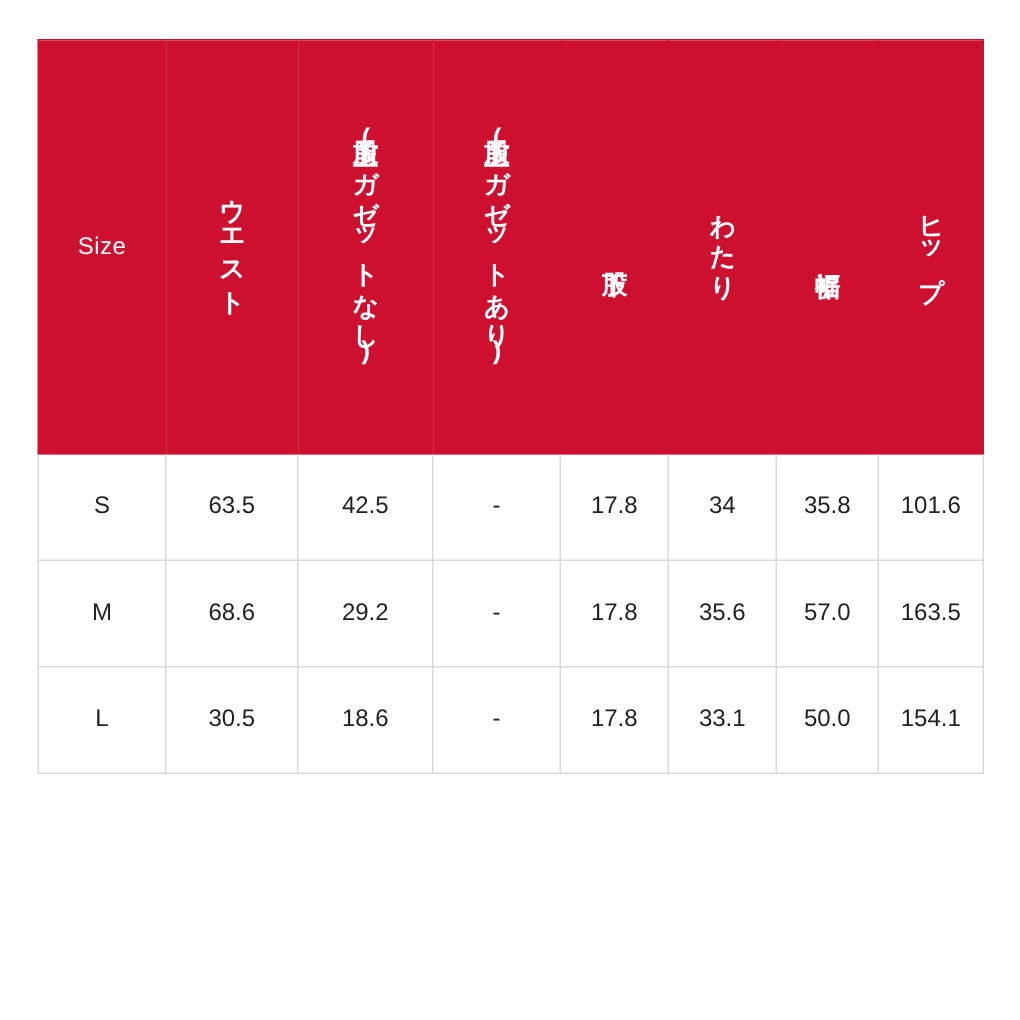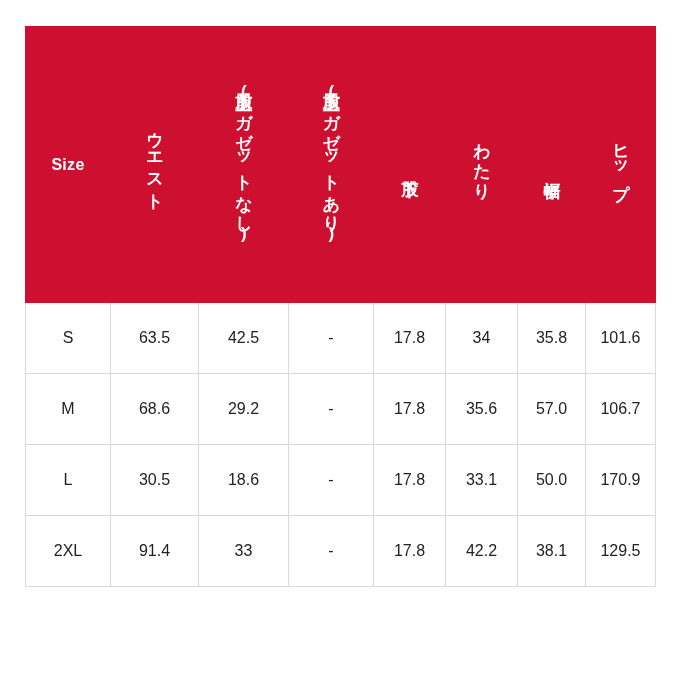--- a/index.html
+++ b/index.html
@@ -54,21 +54,21 @@
     text-orientation: upright;
     margin: 0 auto;
     display: inline-block;
     max-height: 250px;
     letter-spacing: 1px;
     font-weight: bold;
   }
   .hhead {
     display: inline-block;
     font-size: 16px;
-    font-weight: bold;
+    font-weight: normal;
     letter-spacing: 0.3px;
   }
   table.size-table tbody td {
     height: 70px;
     font-size: 16px;
     color: #222222;
     background: #ffffff;
     padding: 0;
   }
   
@@ -137,38 +137,28 @@
           <td>101.6</td>
         </tr>
         <tr>
           <td>M</td>
           <td>68.6</td>
           <td>29.2</td>
           <td>-</td>
           <td>17.8</td>
           <td>35.6</td>
           <td>57.0</td>
-          <td>106.7</td>
+          <td>163.5</td>
         </tr>
         <tr>
           <td>L</td>
           <td>30.5</td>
           <td>18.6</td>
           <td>-</td>
           <td>17.8</td>
           <td>33.1</td>
           <td>50.0</td>
-          <td>170.9</td>
-        </tr>
-        <tr>
-          <td>2XL</td>
-          <td>91.4</td>
-          <td>33</td>
-          <td>-</td>
-          <td>17.8</td>
-          <td>42.2</td>
-          <td>38.1</td>
-          <td>129.5</td>
+          <td>154.1</td>
         </tr>
       </tbody>
     </table>
   </div>
 </div>
 
 </body></html>

